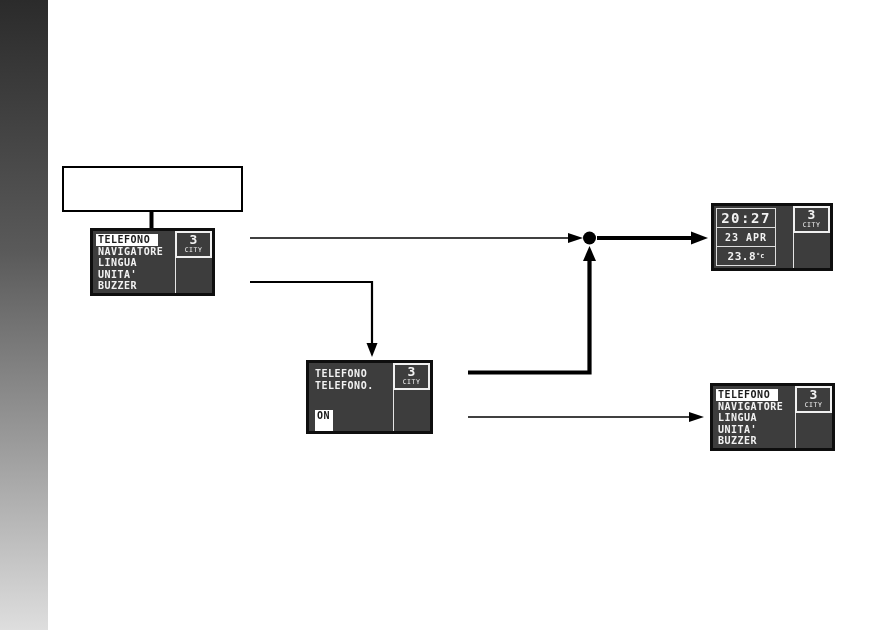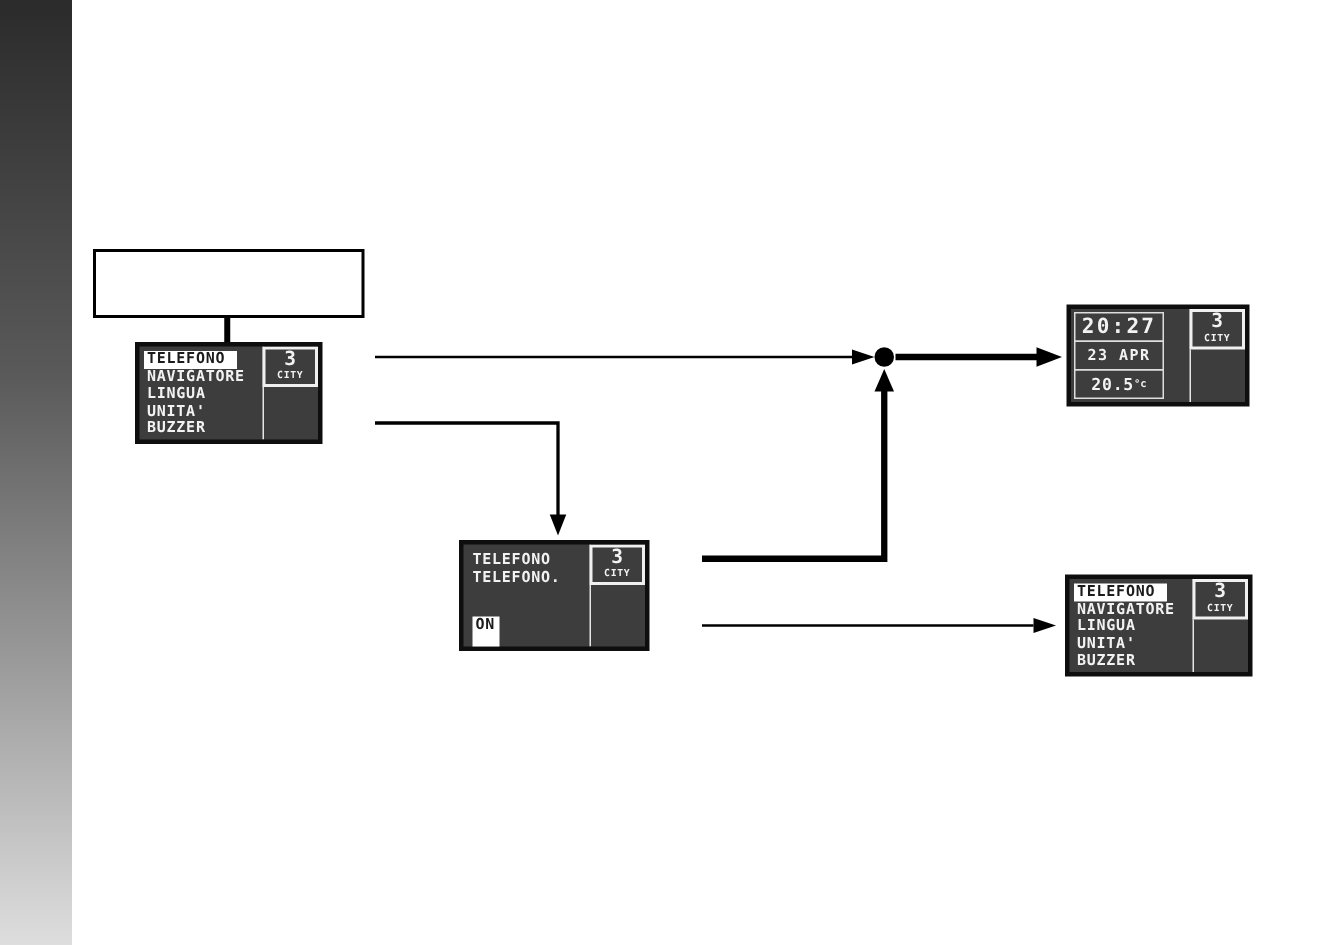--- a/index.html
+++ b/index.html
@@ -27,21 +27,21 @@
   }
   .side-col{position:relative;width:37px;flex:0 0 37px;}
   .side-col::before{
     content:"";position:absolute;left:0;top:0;bottom:0;width:1px;background:#e6e6e6;
   }
   .preset-box{
     position:relative;margin-left:0;height:27px;box-sizing:border-box;
     border:2px solid #f0f0f0;background:#3d3d3d;text-align:center;
   }
   .preset-num{font-size:13px;font-weight:bold;line-height:14px;}
-  .preset-band{font-size:6.5px;font-weight:bold;letter-spacing:0.5px;line-height:7px;}
+  .preset-band{font-size:6.5px;font-weight:normal;letter-spacing:0.5px;line-height:7px;}
 
   
   .menu-col{flex:1;padding:3px 2px 0 3px;min-width:0;}
   .menu-item{
     font-size:10px;font-weight:bold;letter-spacing:0.5px;line-height:11.5px;
     white-space:nowrap;padding-left:2px;
   }
   .menu-item.selected{background:#ffffff;color:#1b1b1b;}
 
   
@@ -132,21 +132,21 @@
       </div>
     </div>
   </div>
 
   <div class="display" style="left:711px;top:203px;width:122px;height:68px">
     <div class="screen">
       <div class="clock-col">
         <div class="clock-row clock-time">20:27</div>
         <div class="clock-row clock-date">23 APR</div>
         <div class="clock-row clock-temp">
-          <span>20.5</span>
+          <span>23.8</span>
             <span class="unit">°c</span>
         </div>
       </div>
       <div class="side-col">
         <div class="preset-box">
           <div class="preset-num">3</div>
           <div class="preset-band">CITY</div>
         </div>
       </div>
     </div>

